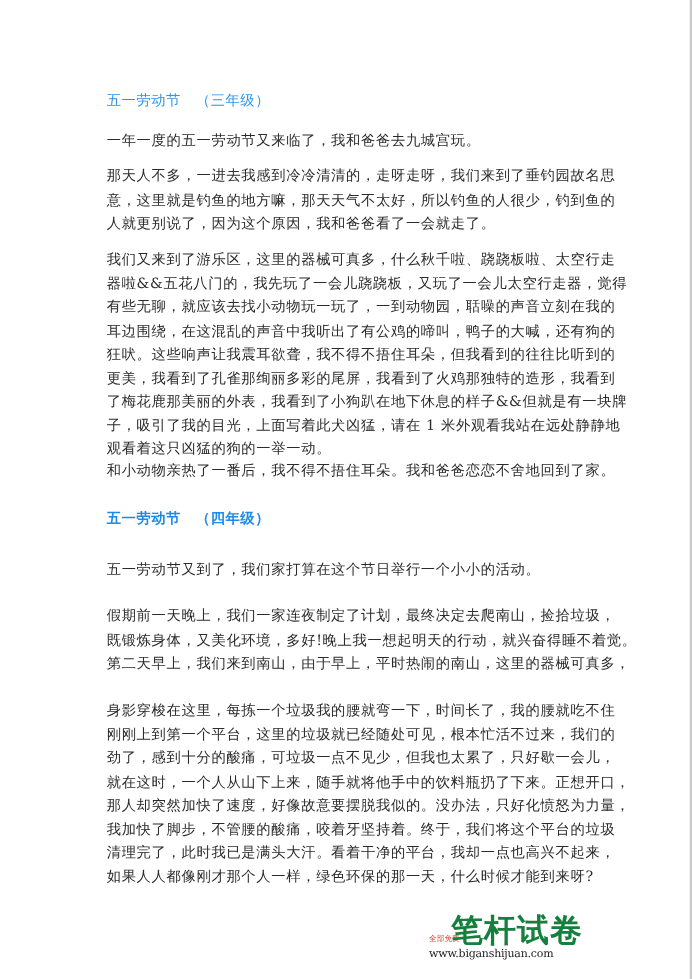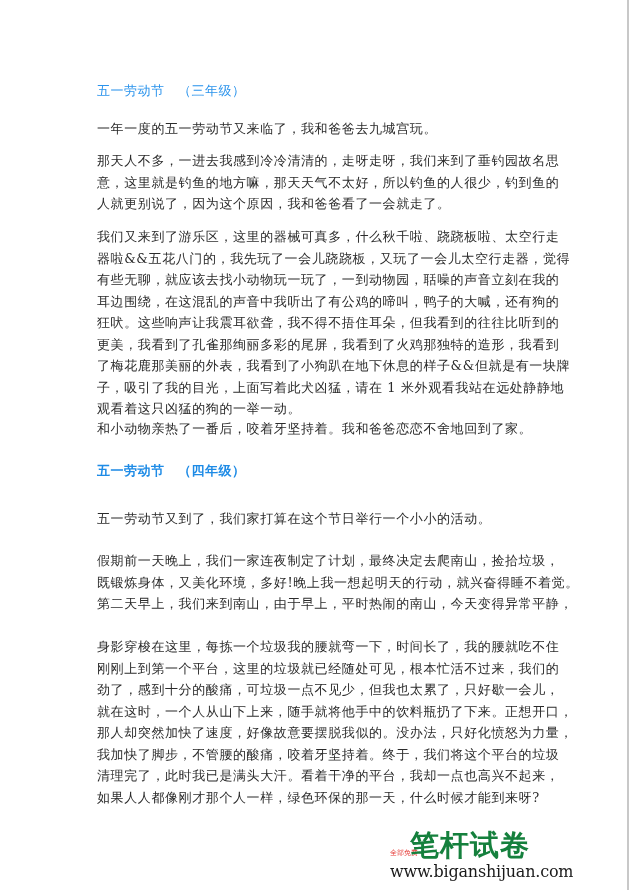--- a/index.html
+++ b/index.html
@@ -82,21 +82,21 @@
       font-family: "DejaVu Sans", sans-serif;
       font-size: 7px;
       color: #e53935;
       white-space: nowrap;
     }
     .logo-url {
       position: absolute;
       left: 2px;
       top: 40px;
       font-family: "DejaVu Serif", serif;
-      font-size: 16px;
+      font-size: 10px;
       color: #1a1a1a;
       white-space: nowrap;
       letter-spacing: -0.2px;
     }
   </style>
 </head>
 <body>
 
 <div class="page">
   <div class="content">
@@ -119,33 +119,33 @@
       <span class="line">有些无聊，就应该去找小动物玩一玩了，一到动物园，聒噪的声音立刻在我的</span>
       <span class="line">耳边围绕，在这混乱的声音中我听出了有公鸡的啼叫，鸭子的大喊，还有狗的</span>
       <span class="line">狂吠。这些响声让我震耳欲聋，我不得不捂住耳朵，但我看到的往往比听到的</span>
       <span class="line">更美，我看到了孔雀那绚丽多彩的尾屏，我看到了火鸡那独特的造形，我看到</span>
       <span class="line">了梅花鹿那美丽的外表，我看到了小狗趴在地下休息的样子&amp;&amp;但就是有一块牌</span>
       <span class="line">子，吸引了我的目光，上面写着此犬凶猛，请在 1 米外观看我站在远处静静地</span>
       <span class="line">观看着这只凶猛的狗的一举一动。</span>
     </div>
 
     <div class="para" style="top:418px;">
-      <span class="line"> 和小动物亲热了一番后，咬着牙坚持着。我和爸爸恋恋不舍地回到了家。</span>
+      <span class="line"> 和小动物亲热了一番后，我不得不捂住耳朵。我和爸爸恋恋不舍地回到了家。</span>
     </div>
 
     <div class="heading" style="top:462px;">五一劳动节　（四年级）</div>
 
     <div class="para" style="top:508px;">
       <span class="line">五一劳动节又到了，我们家打算在这个节日举行一个小小的活动。</span>
     </div>
 
     <div class="para" style="top:550px;">
       <span class="line">假期前一天晚上，我们一家连夜制定了计划，最终决定去爬南山，捡拾垃圾，</span>
       <span class="line">既锻炼身体，又美化环境，多好!晚上我一想起明天的行动，就兴奋得睡不着觉。</span>
-      <span class="line">第二天早上，我们来到南山，由于早上，平时热闹的南山，今天变得异常平静，</span>
+      <span class="line">第二天早上，我们来到南山，由于早上，平时热闹的南山，这里的器械可真多，</span>
     </div>
 
     <div class="para" style="top:636px;">
       <span class="line">身影穿梭在这里，每拣一个垃圾我的腰就弯一下，时间长了，我的腰就吃不住</span>
       <span class="line">刚刚上到第一个平台，这里的垃圾就已经随处可见，根本忙活不过来，我们的</span>
       <span class="line">劲了，感到十分的酸痛，可垃圾一点不见少，但我也太累了，只好歇一会儿，</span>
       <span class="line">就在这时，一个人从山下上来，随手就将他手中的饮料瓶扔了下来。正想开口，</span>
       <span class="line">那人却突然加快了速度，好像故意要摆脱我似的。没办法，只好化愤怒为力量，</span>
       <span class="line">我加快了脚步，不管腰的酸痛，咬着牙坚持着。终于，我们将这个平台的垃圾</span>
       <span class="line">清理完了，此时我已是满头大汗。看着干净的平台，我却一点也高兴不起来，</span>

